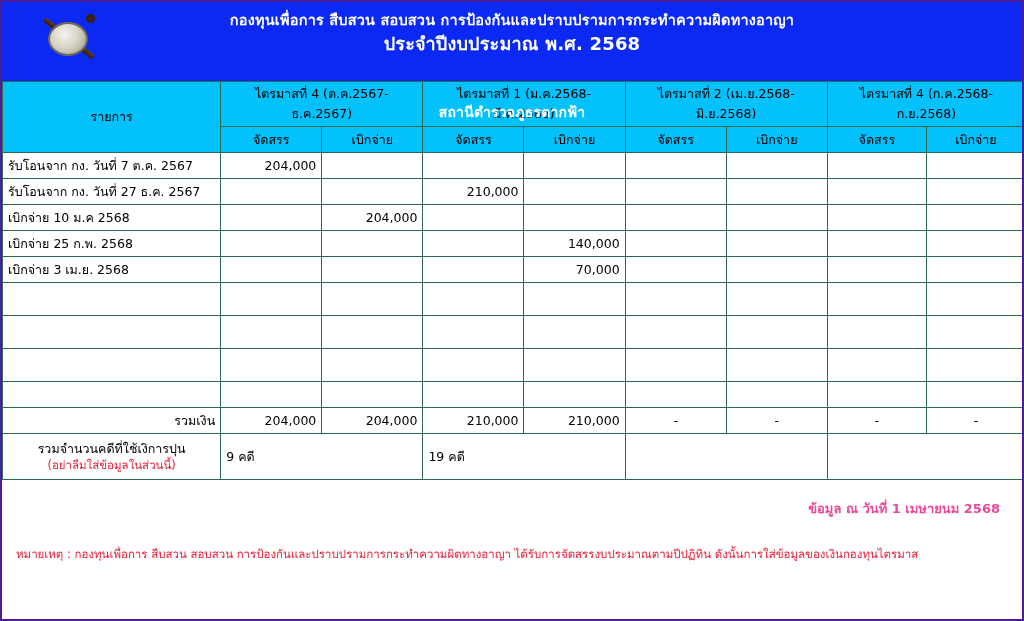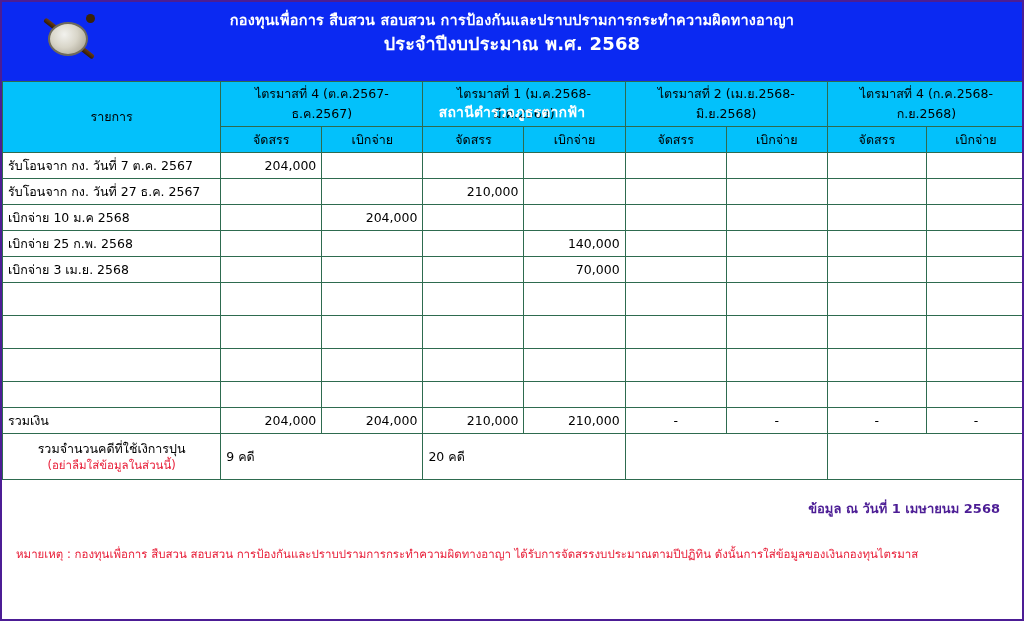--- a/index.html
+++ b/index.html
@@ -88,31 +88,31 @@
   .hdr-sub {
     background: #03c1fb;
     text-align: center;
     font-weight: bold;
     font-size: 12.5px;
   }
   .rowlabel { text-align: left; font-size: 12.5px; }
   .num { text-align: right; padding-right: 8px; font-size: 12.5px; }
   .ctr { text-align: center; }
   .tall { height: 33px; }
-  .sum-label { text-align: left; font-weight: bold; }
+  .sum-label { text-align: right; font-weight: bold; }
   .case-label { text-align: center; font-weight: bold; line-height: 17px; }
   .case-note { color: #e8203a; font-size: 11.5px; font-weight: normal; display:block; }
   .case-val { font-weight: bold; font-size: 13px; }
   
   .footer {
     padding: 0 8px;
   }
   .asof {
     text-align: right;
-    color: #4c1d95;
+    color: #ec4899;
     font-weight: bold;
     font-size: 13px;
     padding: 18px 14px 0 0;
   }
   .note {
     color: #e8203a;
     font-size: 11.5px;
     line-height: 18px;
     padding: 26px 8px 0 6px;
   }
@@ -275,21 +275,21 @@
         <td class="ctr">-</td>
         <td class="ctr">-</td>
         <td class="ctr">-</td>
       </tr>
       <tr>
         <td class="case-label" style="height:46px">
           <span>รวมจำนวนคดีที่ใช้เงิการปุน</span>
           <span class="case-note">(อย่าลืมใส่ข้อมูลในส่วนนี้)</span>
         </td>
         <td class="case-val" colspan="2">9 คดี</td>
-        <td class="case-val" colspan="2">20 คดี</td>
+        <td class="case-val" colspan="2">19 คดี</td>
         <td class="case-val" colspan="2"></td>
         <td class="case-val" colspan="2"></td>
       </tr>
     </tbody>
   </table>
 
   <div class="footer">
     <div class="asof">ข้อมูล ณ วันที่ 1  เมษายนม 2568</div>
     <div class="note">
       <b>หมายเหตุ :</b><span> กองทุนเพื่อการ สืบสวน สอบสวน การป้องกันและปราบปรามการกระทำความผิดทางอาญา ได้รับการจัดสรรงบประมาณตามปีปฏิทิน ดังนั้นการใส่ข้อมูลของเงินกองทุนไตรมาส</span><br>

